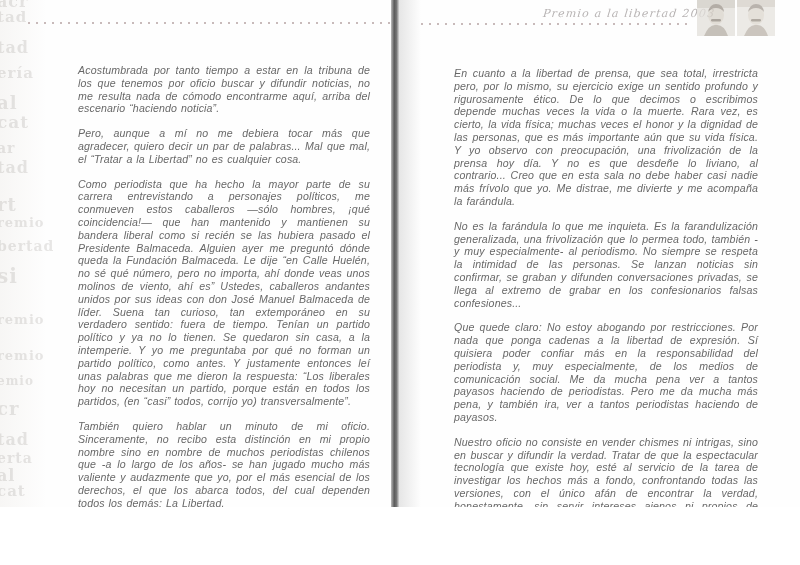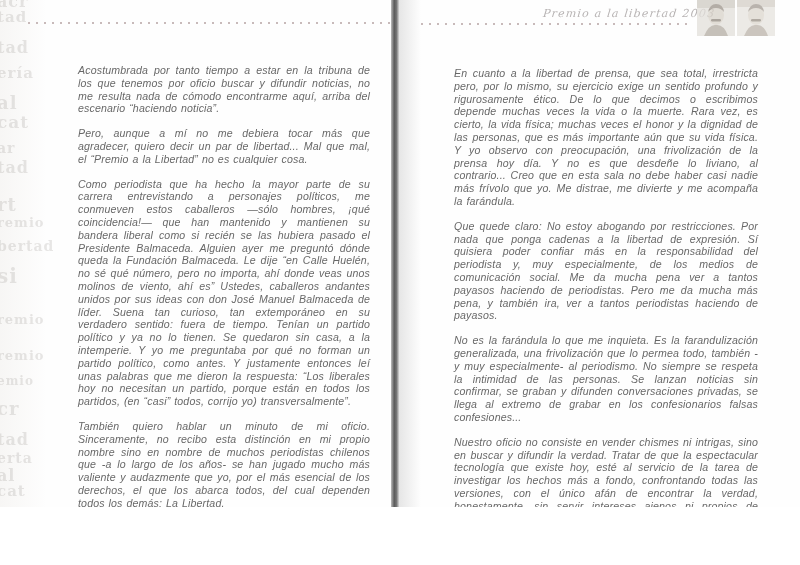--- a/index.html
+++ b/index.html
@@ -81,21 +81,21 @@
       <span style="top: 450px; font-size: 14px;">erta</span>
       <span style="top: 466px; font-size: 16px;">al</span>
       <span style="top: 482px; font-size: 15px;">cat</span>
       <span style="top: 514px; font-size: 12px;">beri</span>
       <span style="top: 546px; font-size: 15px;">tad</span>
     </div>
 
   <div class="dotted left-rule"></div>
   <div class="text-col left">
       <p>Acostumbrada por tanto tiempo a estar en la tribuna de los que tenemos por oficio buscar y difundir noticias, no me resulta nada de cómodo encontrarme aquí, arriba del escenario “haciendo noticia”.</p>
-      <p>Pero, aunque a mí no me debiera tocar más que agradecer, quiero decir un par de libertad... Mal que mal, el “Premio a la Libertad” no es cualquier cosa.</p>
+      <p>Pero, aunque a mí no me debiera tocar más que agradecer, quiero decir un par de palabras... Mal que mal, el “Tratar a la Libertad” no es cualquier cosa.</p>
       <p>Como periodista que ha hecho la mayor parte de su carrera entrevistando a personajes políticos, me conmueven estos caballeros —sólo hombres, ¡qué coincidencia!— que han mantenido y mantienen su bandera liberal como si recién se las hubiera pasado el Presidente Balmaceda. Alguien ayer me preguntó dónde queda la Fundación Balmaceda. Le dije “en Calle Huelén, no sé qué número, pero no importa, ahí donde veas unos molinos de viento, ahí es” Ustedes, caballeros andantes unidos por sus ideas con don José Manuel Balmaceda de líder. Suena tan curioso, tan extemporáneo en su verdadero sentido: fuera de tiempo. Tenían un partido político y ya no lo tienen. Se quedaron sin casa, a la intemperie. Y yo me preguntaba por qué no forman un partido político, como antes. Y justamente entonces leí unas palabras que me dieron la respuesta: “Los liberales hoy no necesitan un partido, porque están en todos los partidos, (en “casi” todos, corrijo yo) transversalmente”.</p>
       <p>También quiero hablar un minuto de mi oficio. Sinceramente, no recibo esta distinción en mi propio nombre sino en nombre de muchos periodistas chilenos que -a lo largo de los años- se han jugado mucho más valiente y audazmente que yo, por el más esencial de los derechos, el que los abarca todos, del cual dependen todos los demás: La Libertad.</p>
     </div>
   <div class="pnum-left">24</div>
   <div class="pnum-dotted-box"></div>
 
   <div class="spine"></div>
   <div class="gutter-shade"></div>
 
   <div class="running-header">Premio a la libertad 2003</div>
@@ -115,21 +115,21 @@
       <rect x="0" y="0" width="38" height="7" fill="#d4cfc7"></rect>
       <ellipse cx="19" cy="15" rx="8" ry="10" fill="#dcd6cd"></ellipse>
       <path d="M11 12 Q13 4 19 4 Q26 4 27 12 Q24 8 19 8 Q14 8 11 12Z" fill="#a39b92"></path>
       <rect x="14" y="19" width="10" height="2.4" rx="1.2" fill="#968e84"></rect>
       <path d="M7 36 Q12 24 19 25 Q27 24 31 36Z" fill="#bab3a9"></path>
     </svg>
   </div>
 
   <div class="text-col right">
       <p>En cuanto a la libertad de prensa, que sea total, irrestricta pero, por lo mismo, su ejercicio exige un sentido profundo y rigurosamente ético. De lo que decimos o escribimos depende muchas veces la vida o la muerte. Rara vez, es cierto, la vida física; muchas veces el honor y la dignidad de las personas, que es más importante aún que su vida física. Y yo observo con preocupación, una frivolización de la prensa hoy día. Y no es que desdeñe lo liviano, al contrario... Creo que en esta sala no debe haber casi nadie más frívolo que yo. Me distrae, me divierte y me acompaña la farándula.</p>
+      <p>No es la farándula lo que me inquieta. Es la farandulización generalizada, una frivolización que lo permea todo, también - y muy especialmente- al periodismo. No siempre se respeta la intimidad de las personas. Se lanzan noticias sin confirmar, se graban y difunden conversaciones privadas, se llega al extremo de grabar en los confesionarios falsas confesiones...</p>
       <p>Que quede claro: No estoy abogando por restricciones. Por nada que ponga cadenas a la libertad de expresión. Sí quisiera poder confiar más en la responsabilidad del periodista y, muy especialmente, de los medios de comunicación social. Me da mucha pena ver a tantos payasos haciendo de periodistas. Pero me da mucha más pena, y también ira, ver a tantos periodistas haciendo de payasos.</p>
-      <p>No es la farándula lo que me inquieta. Es la farandulización generalizada, una frivolización que lo permea todo, también - y muy especialmente- al periodismo. No siempre se respeta la intimidad de las personas. Se lanzan noticias sin confirmar, se graban y difunden conversaciones privadas, se llega al extremo de grabar en los confesionarios falsas confesiones...</p>
       <p>Nuestro oficio no consiste en vender chismes ni intrigas, sino en buscar y difundir la verdad. Tratar de que la espectacular tecnología que existe hoy, esté al servicio de la tarea de investigar los hechos más a fondo, confrontando todas las versiones, con el único afán de encontrar la verdad, honestamente, sin servir intereses ajenos ni propios de ningún tipo. Y sólo entonces difundirla responsablemente, despreciando el golpe por el golpe. Porque es mezquina la imagen de que la prensa</p>
     </div>
   <div class="pnum-right-box">
     <span>25</span>
   </div>
 
 </div>
 
 </body></html>

